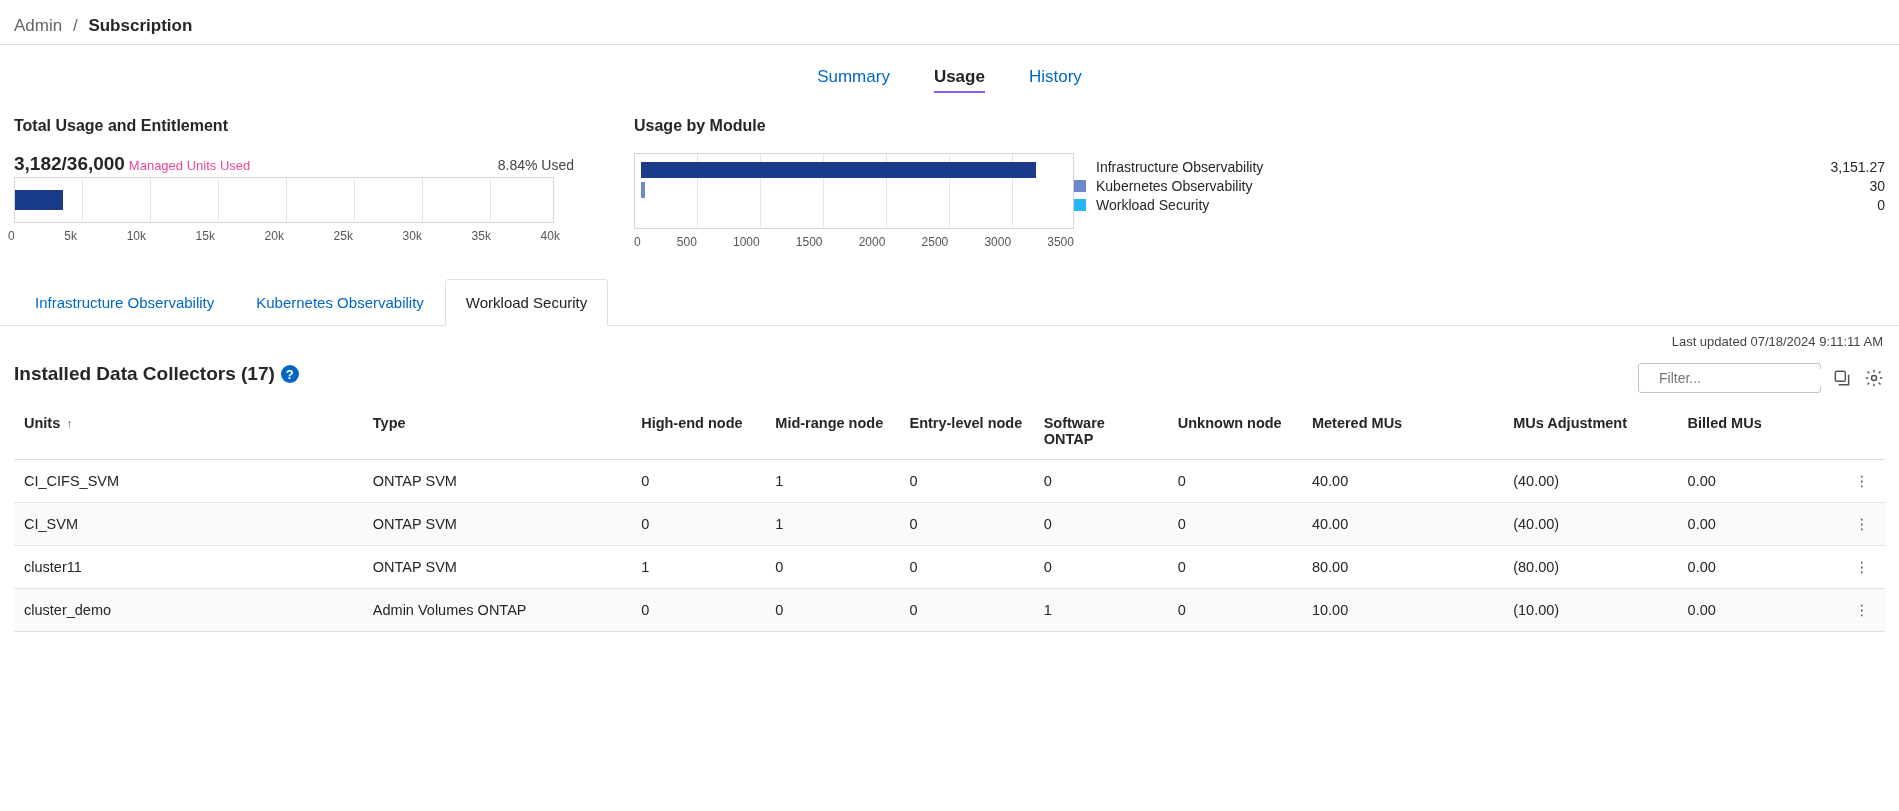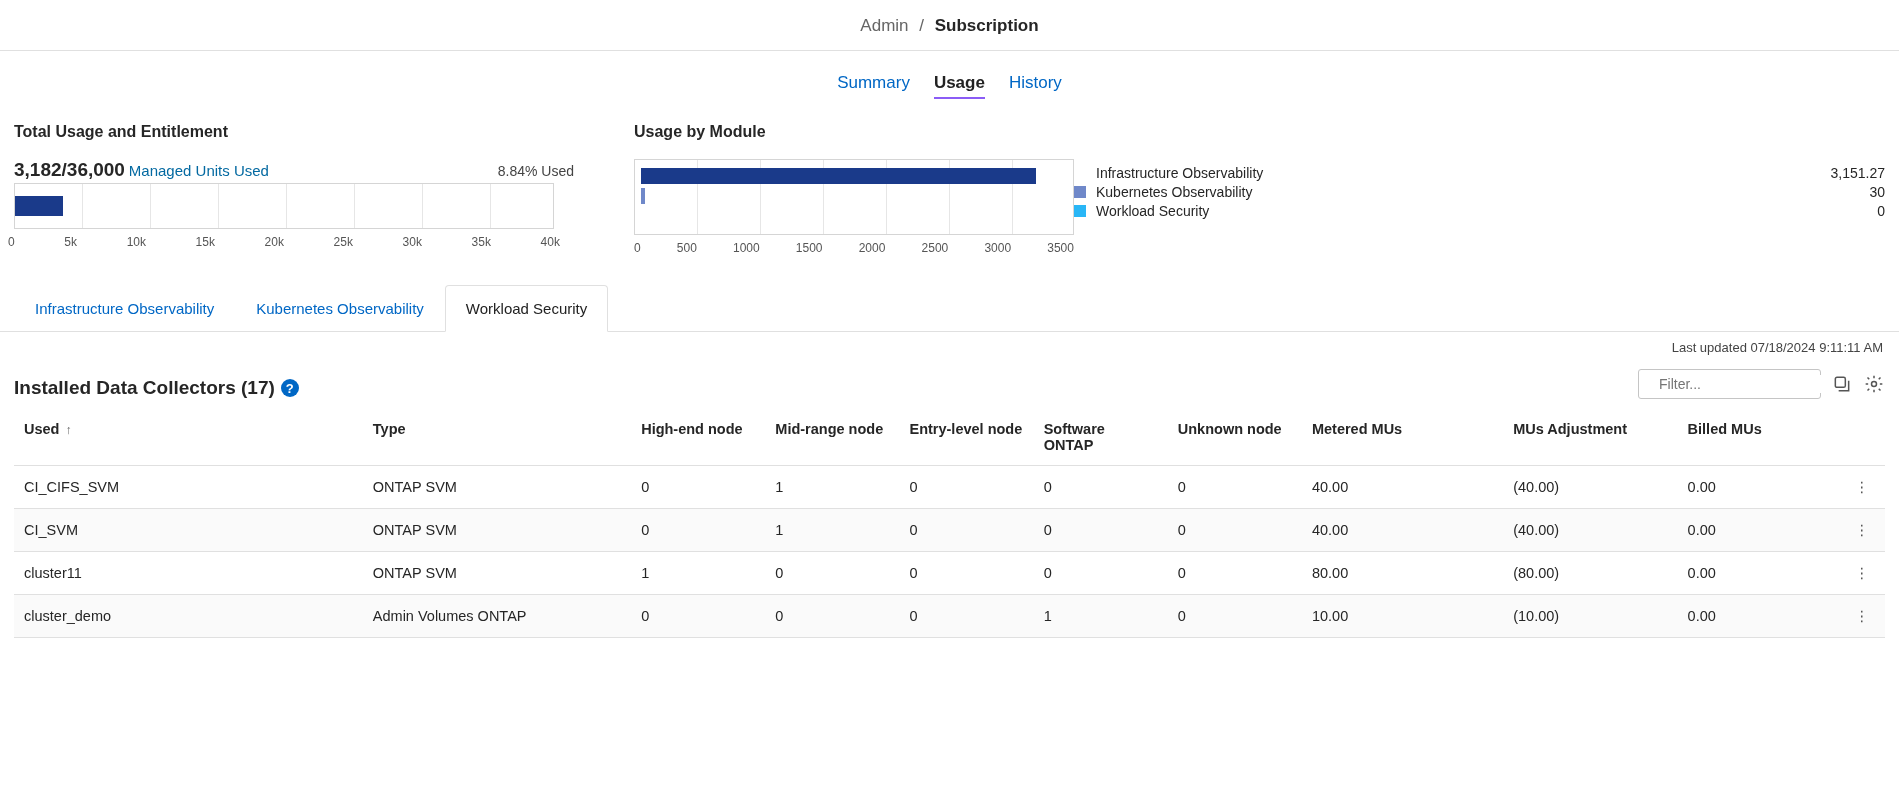--- a/index.html
+++ b/index.html
@@ -13,32 +13,31 @@
   * { box-sizing: border-box; }
   body {
     margin: 0;
     font-family: "Segoe UI", Arial, sans-serif;
     color: var(--text);
     background: #fff;
     font-size: 14px;
   }
   
   .breadcrumb {
-    padding: 16px 14px 14px;
+    padding: 16px 14px 8px;
     border-bottom: 1px solid var(--border);
     font-size: 17px;
     color: #666;
-    text-align: center;
   }
   .breadcrumb .current { font-weight: 700; color: #262626; }
   
   .top-tabs {
     display: flex;
     justify-content: center;
-    gap: 24px;
+    gap: 44px;
     padding: 22px 0 10px;
     font-size: 17px;
   }
   .top-tabs a {
     color: var(--blue);
     text-decoration: none;
     padding-bottom: 4px;
   }
   .top-tabs a.active {
     color: #222;
@@ -49,21 +48,21 @@
   .dash {
     display: flex;
     gap: 60px;
     padding: 14px 14px 30px;
   }
   .panel-left { flex: 0 0 560px; }
   .panel-right { flex: 1; display: flex; }
   .panel-title { font-size: 16px; font-weight: 700; margin: 0 0 18px 0;}
   .usage-line { display:flex; justify-content: space-between; align-items: baseline; margin-bottom: 2px;}
   .usage-big { font-size: 19px; font-weight:700;}
-  .usage-sub { font-size: 15px; color: #0369a1; font-weight:400;}
+  .usage-sub { font-size: 13px; color: #ec4899; font-weight:400;}
   .usage-pct { font-size: 14px; color:#444;}
   .bar-outer {
     width: 540px; height: 46px;
     border: 1px solid #d5d5d5;
     position: relative;
     background:
       repeating-linear-gradient(to right, transparent 0 67px, #e6e6e6 67px 68px);
     margin-bottom:6px;
   }
   .bar-fill {
@@ -99,21 +98,21 @@
     padding: 14px 20px; color: var(--blue); text-decoration:none; font-size:15px;
     border:1px solid transparent; border-bottom:none;
   }
   .sub-tabs a.active {
     color:#222; border:1px solid var(--border); border-bottom:1px solid #fff;
     margin-bottom:-1px; border-radius:4px 4px 0 0; background:#fff;
   }
   .last-updated { text-align:right; font-size:13px; color:#444; padding: 8px 16px 0 0;}
   
   .collectors-head {
-    display:flex; align-items:flex-end; justify-content:space-between;
+    display:flex; align-items:flex-start; justify-content:space-between;
     padding: 14px 14px 10px;
   }
   .collectors-head h3 { margin:0; font-size:19px; font-weight:700; display:flex; align-items:center; gap:6px;}
   .help-icon { width:18px; height:18px; border-radius:50%; background:var(--blue); color:#fff; font-size:13px; font-weight:700; display:inline-flex; align-items:center; justify-content:center;}
   .toolbar-right { display:flex; align-items:center; gap:10px;}
   .filter-box {
     display:flex; align-items:center; gap:8px;
     border:1px solid #c5c5c5; border-radius:3px; padding:5px 10px; width:183px;
     color:#888;
   }
@@ -246,21 +245,21 @@
           <circle cx="12" cy="12" r="3"></circle>
           <path d="M12 2v3M12 19v3M4.2 4.2l2.1 2.1M17.7 17.7l2.1 2.1M2 12h3M19 12h3M4.2 19.8l2.1-2.1M17.7 6.3l2.1-2.1"></path>
         </svg>
     </span>
   </div>
 </div>
 
 <table>
   <thead>
     <tr>
-      <th class="col-name"><span>Used</span> <span class="sort-arrow">↑</span></th>
+      <th class="col-name"><span>Units</span> <span class="sort-arrow">↑</span></th>
       <th class="col-type">Type</th>
       <th class="col-num">High-end node</th>
       <th class="col-num">Mid-range node</th>
       <th class="col-num">Entry-level node</th>
       <th class="col-num">Software ONTAP</th>
       <th class="col-num">Unknown node</th>
       <th class="col-metered">Metered MUs</th>
       <th class="col-adj">MUs Adjustment</th>
       <th class="col-billed">Billed MUs</th>
       <th style="width:28px;"></th>

